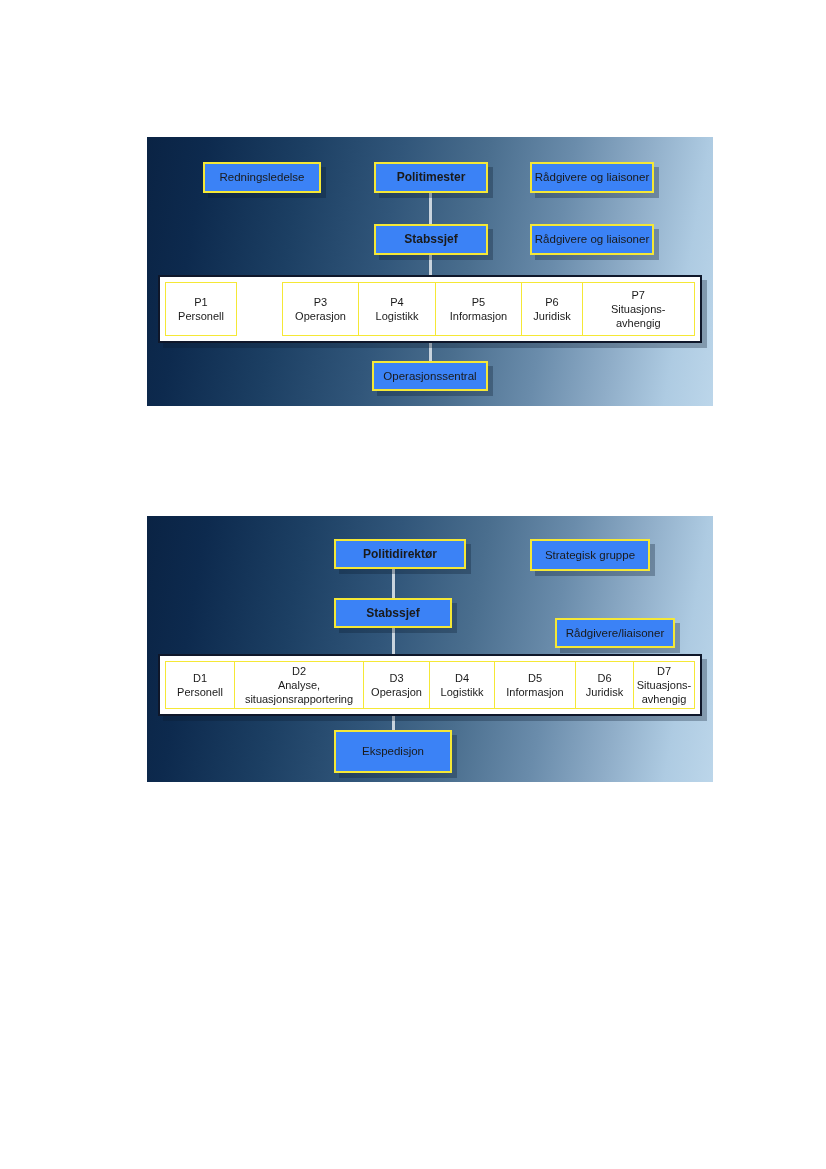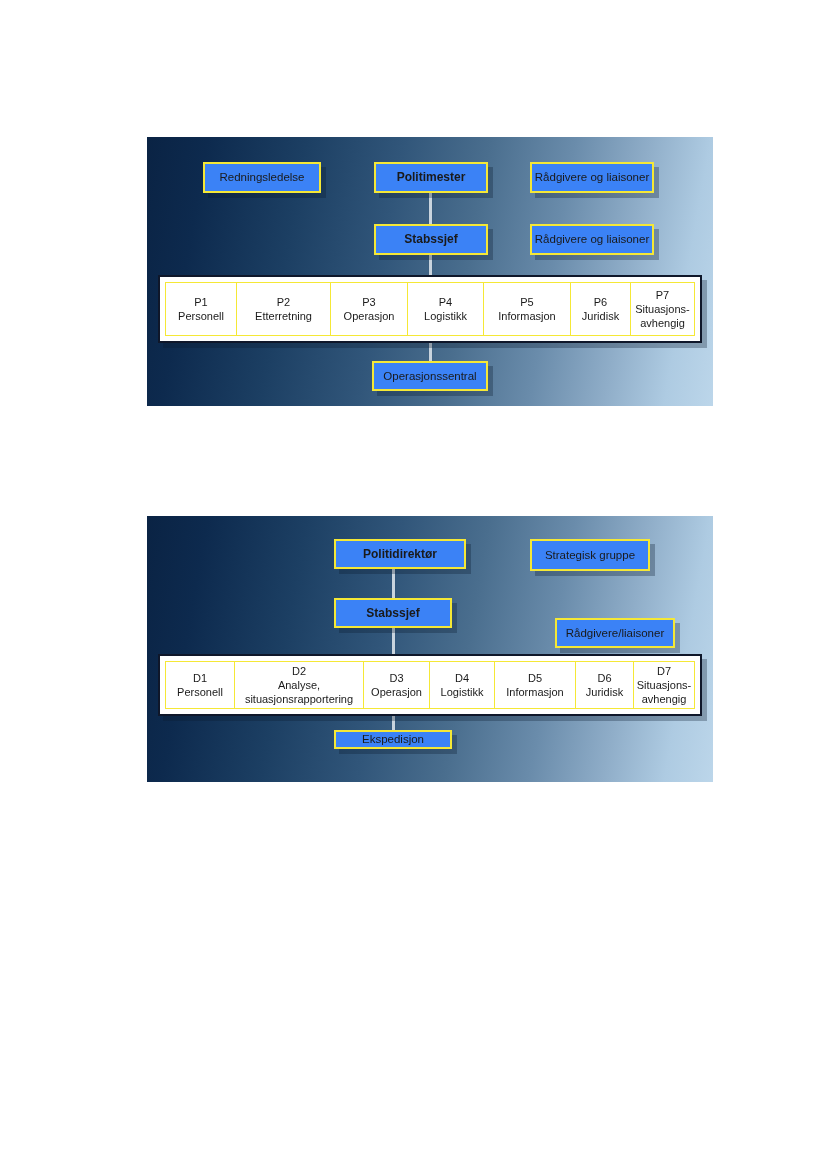--- a/index.html
+++ b/index.html
@@ -119,25 +119,21 @@
 
 <div class="node" style="left:530px; top:224px; width:124px; height:31px;">
   <span>Rådgivere og liaisoner</span>
 </div>
 
 <div class="staff-row" style="left:158px; top:275px; width:544px; height:68px;">
   <div class="staff-cell" style="flex:0 0 72px;">
     <span class="staff-code">P1</span>
     <span class="staff-label">Personell</span>
   </div>
-  <div class="staff-cell" style="flex:0 0 96px;">
-    <span class="staff-code">P2</span>
-    <span class="staff-label">Etterretning</span>
-  </div>
-  <div class="staff-cell" style="flex:0 0 78px;">
+  <div class="staff-cell" style="flex:0 0 78px;margin-left:46px;">
     <span class="staff-code">P3</span>
     <span class="staff-label">Operasjon</span>
   </div>
   <div class="staff-cell" style="flex:0 0 78px;">
     <span class="staff-code">P4</span>
     <span class="staff-label">Logistikk</span>
   </div>
   <div class="staff-cell" style="flex:0 0 88px;">
     <span class="staff-code">P5</span>
     <span class="staff-label">Informasjon</span>
@@ -207,15 +203,15 @@
     <span class="staff-code">D6</span>
     <span class="staff-label">Juridisk</span>
   </div>
   <div class="staff-cell" style="flex:1 1 auto;">
     <span class="staff-code">D7</span>
     <span class="staff-label">Situasjons-
 avhengig</span>
   </div>
 </div>
 
-<div class="node" style="left:334px; top:730px; width:118px; height:19px;">
+<div class="node" style="left:334px; top:730px; width:118px; height:43px;">
   <span>Ekspedisjon</span>
 </div>
 
 </body></html>

